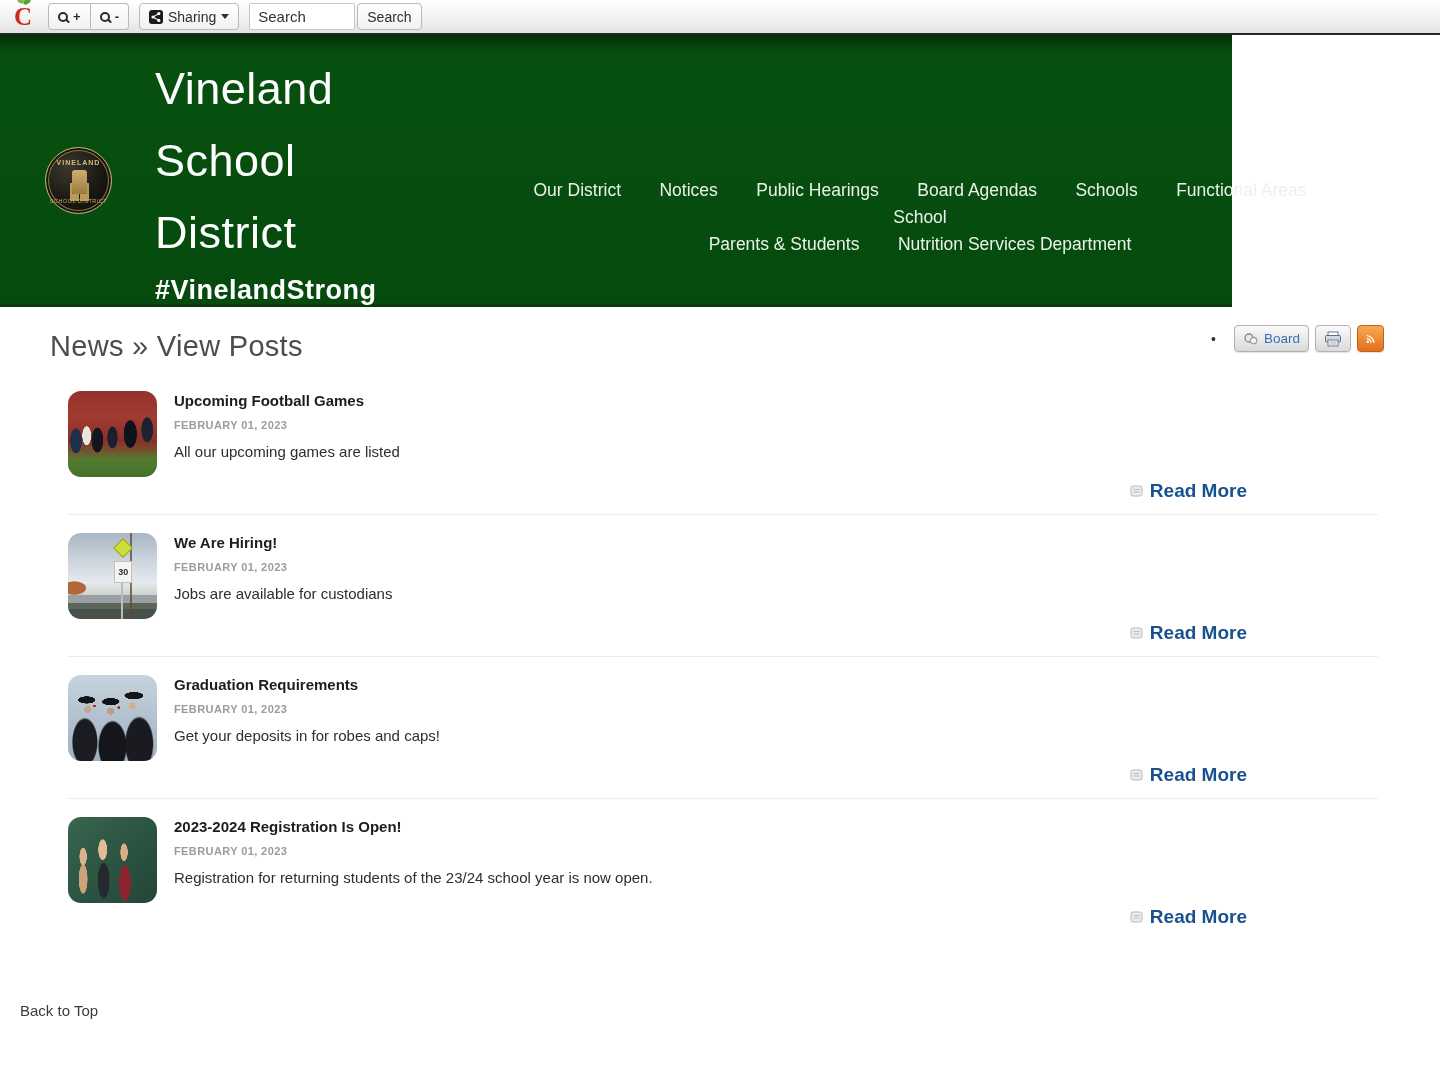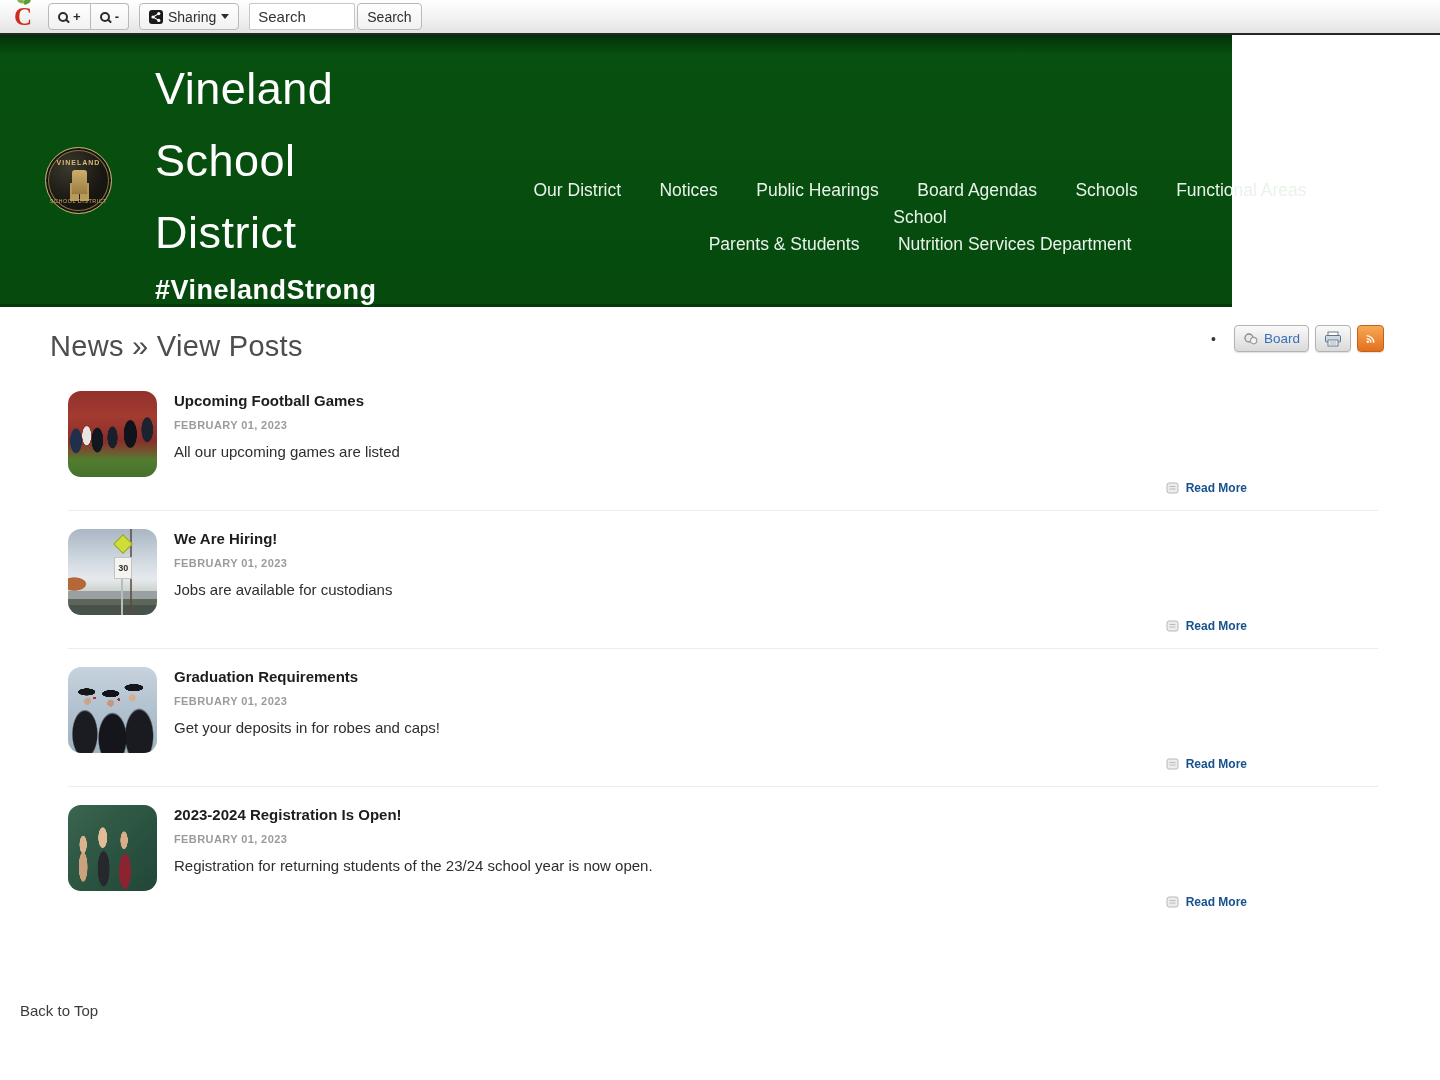--- a/index.html
+++ b/index.html
@@ -146,21 +146,21 @@
     radial-gradient(ellipse 8px 24px at 64% 77%, #8c2430 0 70%, transparent 77%),
     linear-gradient(135deg,#3a654e 0%,#2d5643 45%,#224637 100%); }
 
   .item-text { padding-top:1px; }
   .item-title { font-size:15px; font-weight:bold; color:#1d1d1d; margin-bottom:10px; }
   .item-date { font-size:11px; font-weight:bold; color:#9b9b9b; letter-spacing:.4px; margin-bottom:12px; }
   .item-desc { font-size:15px; color:#2e2e2e; }
 
   .readmore-row { text-align:right; padding-right:131px; margin-top:3px; }
   .readmore-link { display:inline-flex; align-items:center; gap:7px; text-decoration:none; cursor:pointer; }
-  .readmore-label { font-size:12px; font-weight:bold; color:#17518f; }
+  .readmore-label { font-size:19px; font-weight:bold; color:#17518f; }
 
   .back-to-top { position:absolute; left:20px; top:692px; font-size:15px; color:#3c3c3c;
     text-decoration:none; cursor:pointer; }
 
   .svg-ic { display:inline-block; }
   .key-ic { transform:rotate(-28deg); }
 </style>
 </head>
 <body>
 

